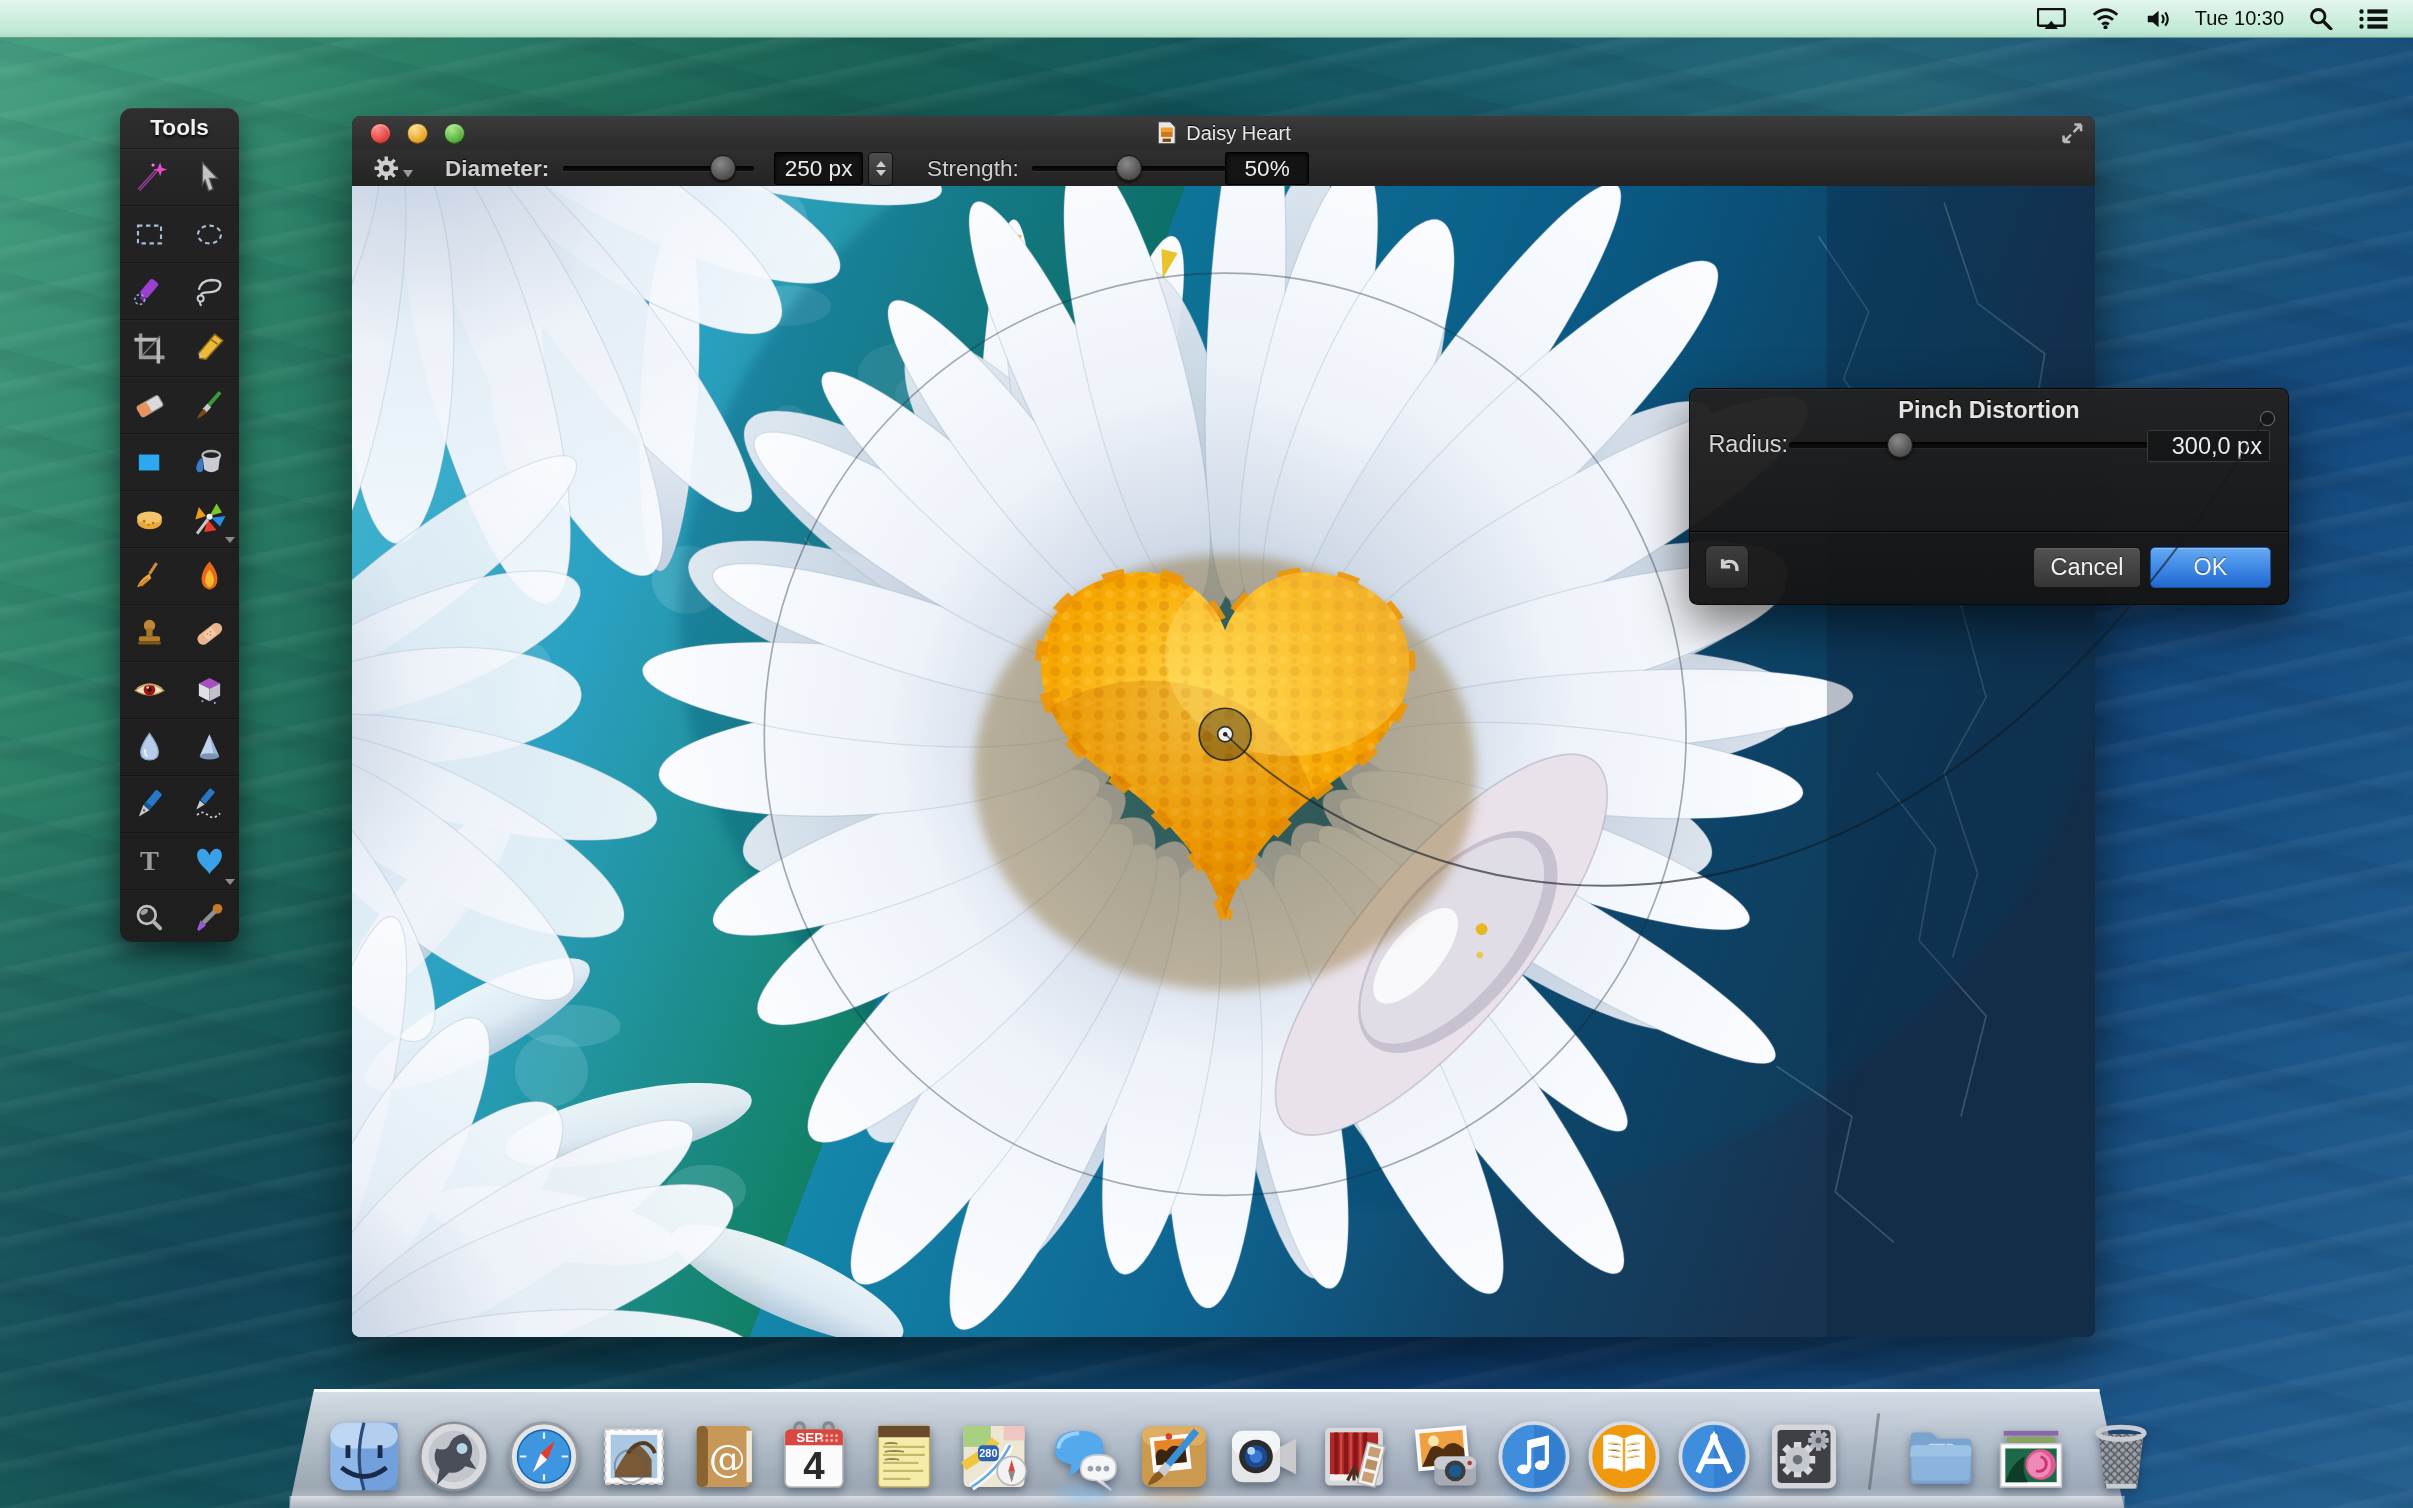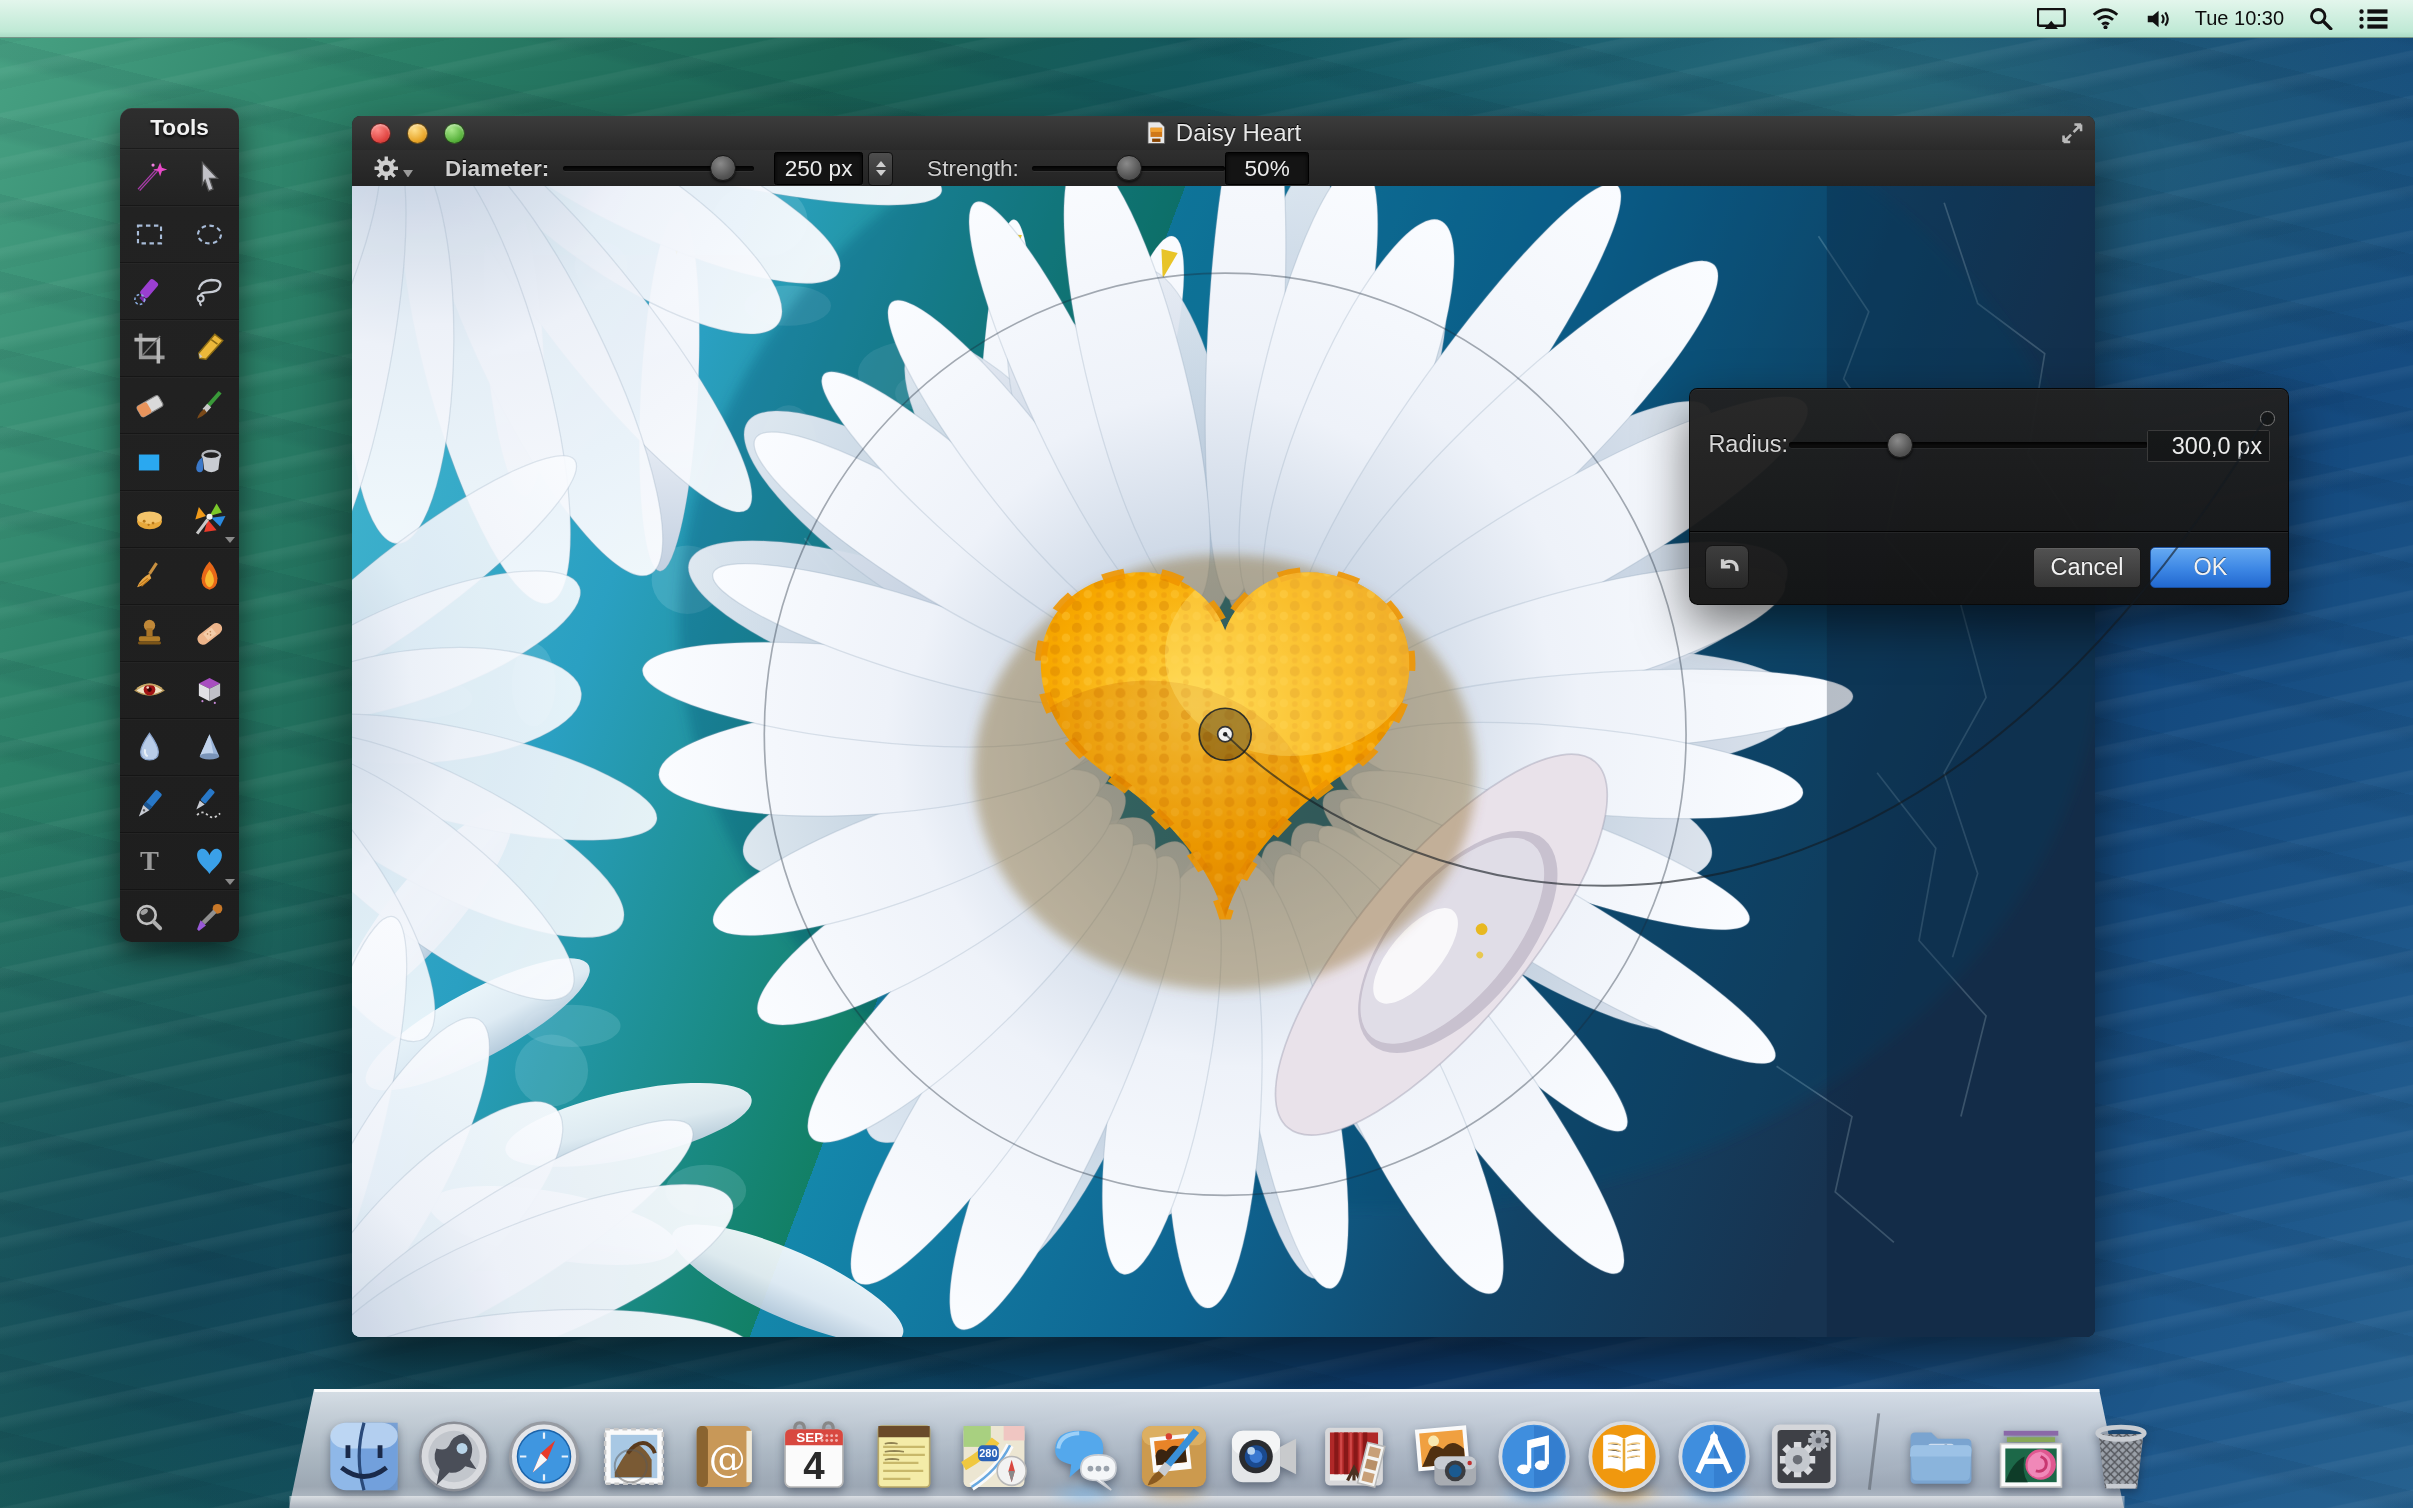--- a/index.html
+++ b/index.html
@@ -44,21 +44,21 @@
     background:#1c1c1c;}
   #titlebar{position:absolute;left:0;top:0;right:0;height:34px;
     background:linear-gradient(#3c3c3c,#2a2a2a);border-bottom:0.8px solid #161616;
     display:flex;align-items:center;}
   .tl{width:19px;height:19px;border-radius:50%;margin-left:16px;border:0.8px solid rgba(0,0,0,.55);
     box-shadow:inset 0 1.7px 2.5px rgba(255,255,255,.45);}
   .tl.red{background:radial-gradient(circle at 35% 30%,#ff8a86,#e04440 65%,#a32622);margin-left:18.4px;}
   .tl.yellow{background:radial-gradient(circle at 35% 30%,#ffe08a,#e8a426 65%,#a8731a);}
   .tl.green{background:radial-gradient(circle at 35% 30%,#a8e88a,#58b23c 65%,#2e7a1e);}
   .win-title{position:absolute;left:50%;top:0;height:34px;transform:translateX(-50%);
-    display:flex;align-items:center;gap:10px;color:#e8e8e8;font-size:24px;text-shadow:0 -0.8px 0.8px #000;}
+    display:flex;align-items:center;gap:10px;color:#e8e8e8;font-size:20px;text-shadow:0 -0.8px 0.8px #000;}
   .fullscreen{position:absolute;right:11.7px;top:5.9px;}
   #wtoolbar{position:absolute;left:0;top:34px;right:0;height:37px;
     background:linear-gradient(#2f2f2f,#232323);border-bottom:0.8px solid #0c0c0c;
     display:flex;align-items:center;color:#d8d8d8;font-size:22.6px;}
   .tb-label{color:#cfcfcf;text-shadow:0 -0.8px 0.8px #000;}
   .slider{position:relative;height:5.9px;background:#0d0d0d;border-radius:3.4px;
     box-shadow:inset 0 1.7px 2.5px rgba(0,0,0,.9), 0 0.8px 0 rgba(255,255,255,.07);}
   .slider .thumb{position:absolute;top:50%;width:24px;height:24px;border-radius:50%;
     transform:translate(-50%,-50%);
     background:radial-gradient(circle at 40% 32%,#8a8a8a,#565656 60%,#3e3e3e);
@@ -797,20 +797,21 @@
     <circle cx="1042" cy="654" r="31" fill="rgba(45,30,5,.38)" stroke="rgba(20,28,38,.85)" stroke-width="2"></circle>
     <circle cx="1042" cy="654" r="9" fill="#f2f2f2" stroke="#333" stroke-width="2"></circle>
     <circle cx="1042" cy="654" r="2.6" fill="#222"></circle>
 
     <rect x="1760" y="0" width="320" height="1373" fill="rgba(10,30,55,.28)"></rect>
   </svg>
   </div>
 </div>
 
 <div id="pinch">
+  <div class="p-title">Pinch Distortion</div>
   <div class="knob"></div>
   <div class="p-row" style="top:41px;">
     <span class="p-label" style="left:18.4px;">Radius:</span>
     <div class="slider" style="position:absolute;left:99px;width:359px;top:11.7px;">
       <div class="thumb" id="th-rad" style="left: 31%;"></div>
     </div>
     <span class="p-value" style="top:0;">300,0 px</span>
   </div>
   <div class="divider"></div>
   <div id="btn-undo">

